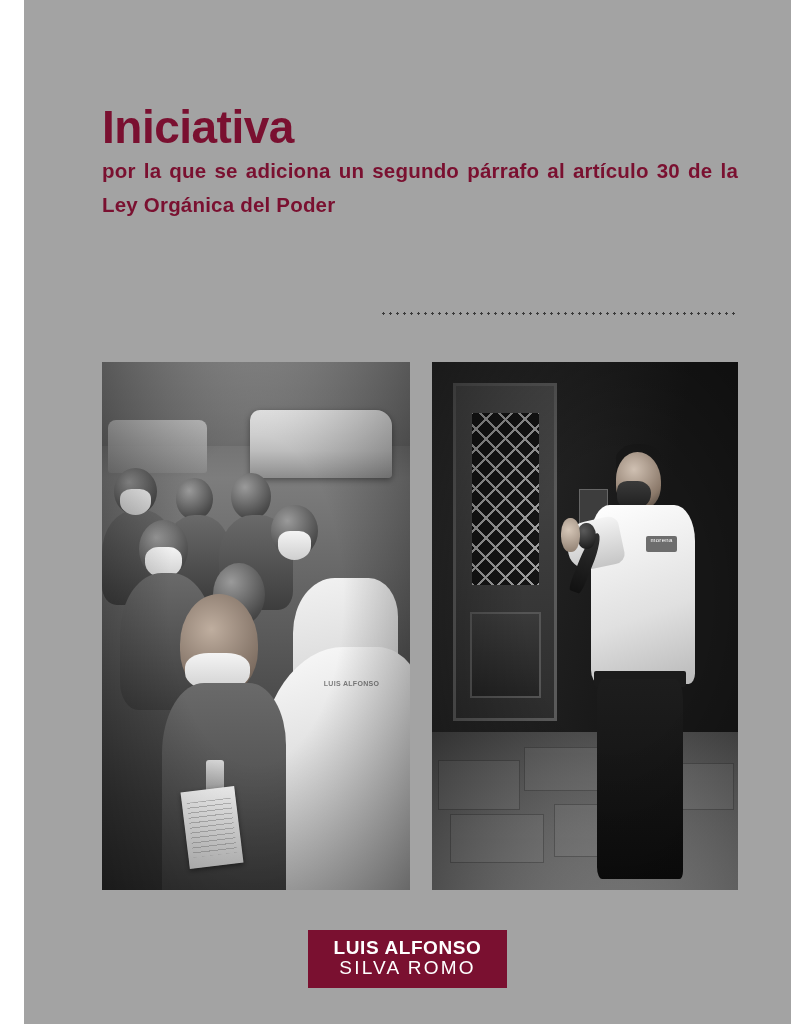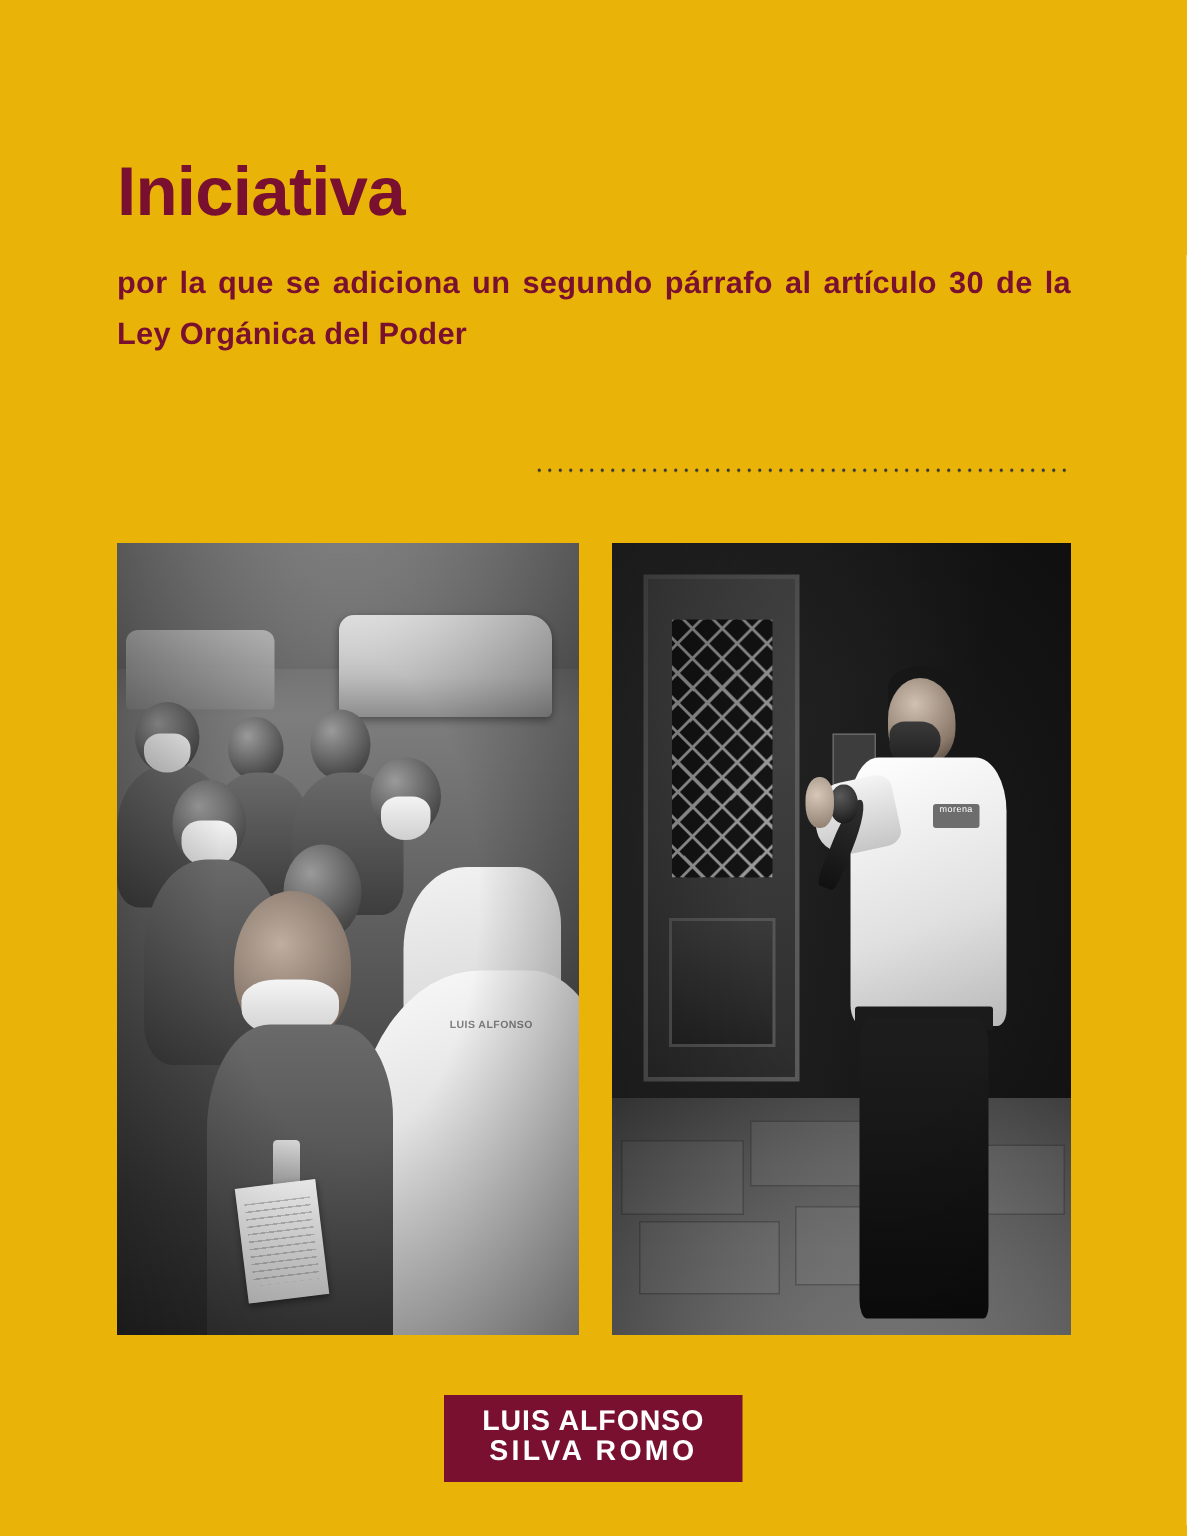--- a/index.html
+++ b/index.html
@@ -11,39 +11,40 @@
     width: 791px;
     height: 1024px;
     position: relative;
     font-family: "Liberation Sans", sans-serif;
     overflow: hidden;
   }
 
   .page {
     position: absolute;
     inset: 0;
-    background: #eab308;
+    background: #a3a3a3;
+    margin-left: 24px;
   }
 
   
   .title {
     position: absolute;
     left: 78px;
     top: 72px;
     font-size: 46px;
     font-weight: bold;
     color: #7a1030;
     letter-spacing: -0.5px;
     line-height: 1.05;
   }
 
   .subtitle {
     position: absolute;
     left: 78px;
-    top: 172px;
+    top: 154px;
     width: 636px;
     font-size: 20.5px;
     font-weight: bold;
     color: #7a1030;
     line-height: 1.68;
     text-align: justify;
     letter-spacing: 0.2px;
   }
   .subtitle .lastline {
     display: block;
@@ -395,21 +396,21 @@
     text-align: center;
     line-height: 1.08;
   }
   .footer-line1 {
     font-size: 19px;
     font-weight: bold;
     letter-spacing: 0.6px;
   }
   .footer-line2 {
     font-size: 19px;
-    font-weight: bold;
+    font-weight: normal;
     letter-spacing: 2.2px;
   }
 </style>
 </head>
 <body>
 
 <div class="page">
 
   <h1 class="title">Iniciativa</h1>
 

